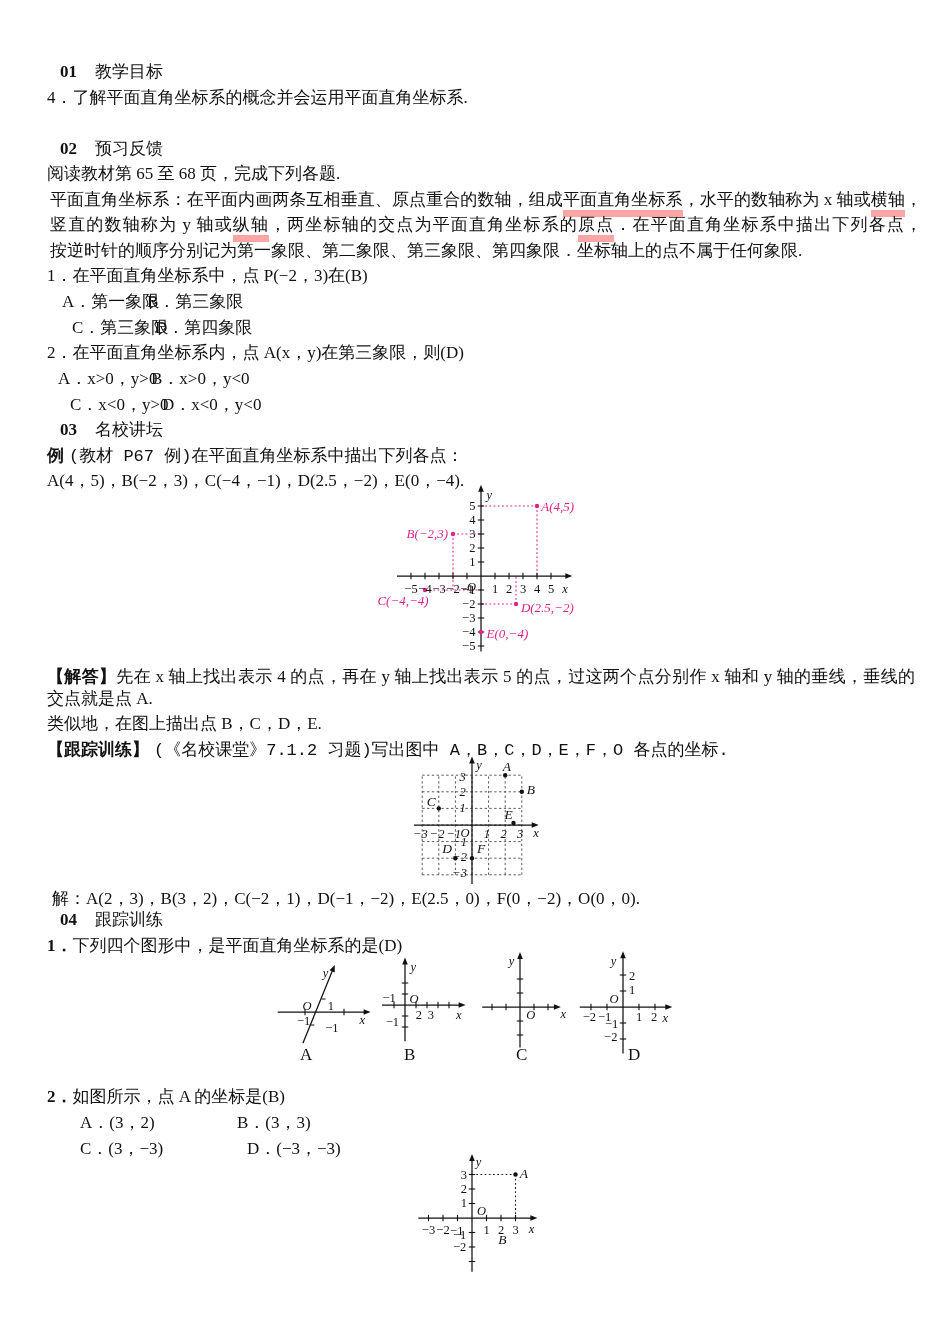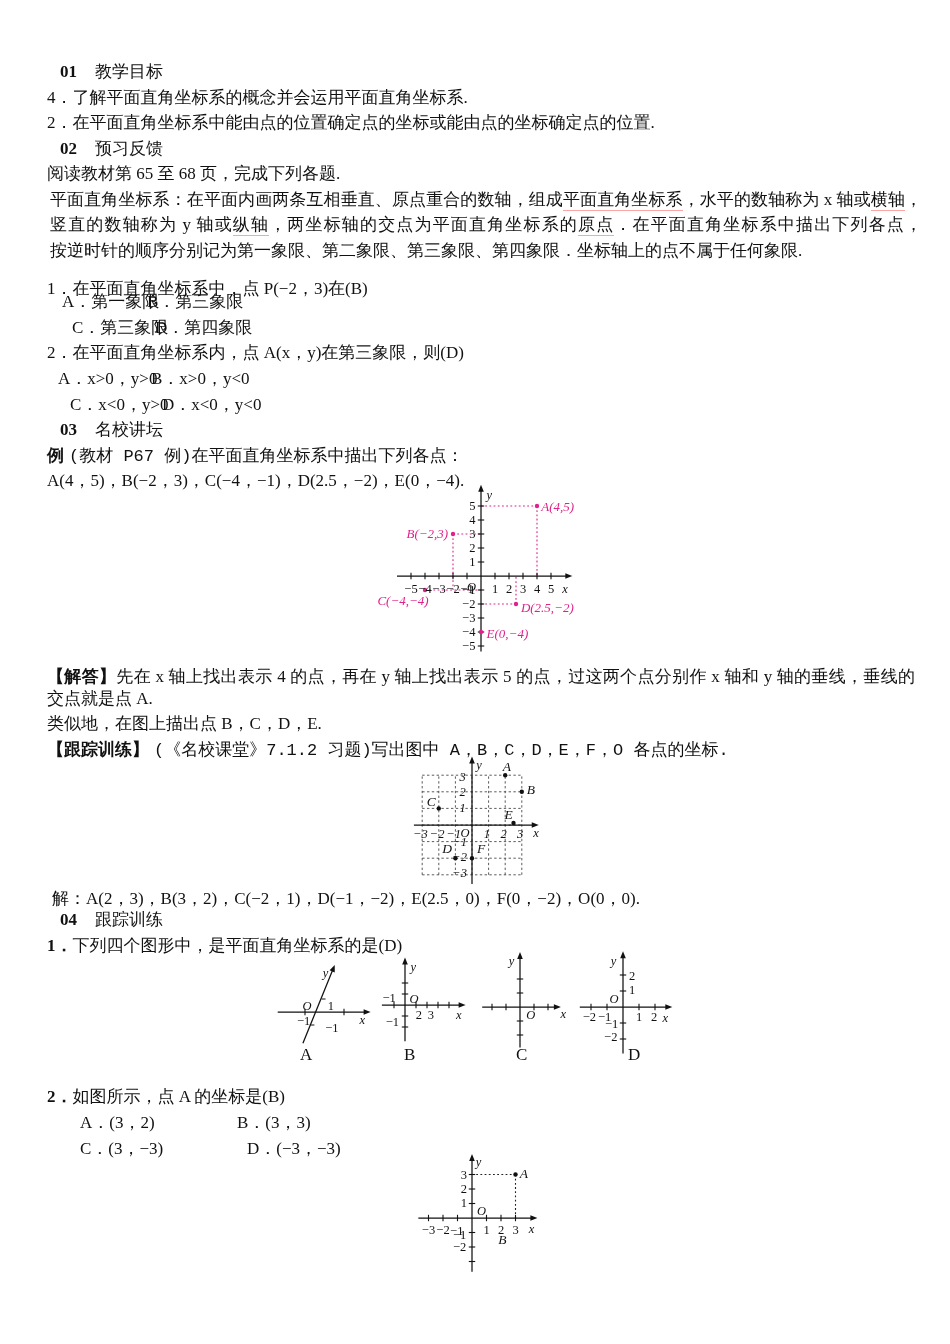--- a/index.html
+++ b/index.html
@@ -3,40 +3,39 @@
 <meta charset="utf-8">
 <style>
   html,body{margin:0;padding:0;background:#fff;}
   #page{position:relative;width:950px;height:1344px;background:#fff;overflow:hidden;
         font-family:"Liberation Serif","DejaVu Serif",serif;color:#111;font-size:17px;padding-left:46px;}
   .ln{position:absolute;line-height:22px;white-space:pre;}
   .jst{white-space:normal;text-align:justify;text-align-last:justify;}
   .b{font-weight:700;}
   .ht{margin-left:18px;}
   .gap{margin-left:5px;font-family:Liberation Mono, monospace;}
-  .u{border-bottom:1px solid #fca5a5;padding-bottom:1px;}
+  .u{border-bottom:7px solid #fca5a5;padding-bottom:1px;}
   .plot{position:absolute;overflow:visible;}
 </style>
 </head>
 <body>
 
 <div id="page">
 
   <div class="ln" style="left:60px;top:61px"><span class="b">01</span><span class="ht">教学目标</span></div>
   <div class="ln" style="left:47px;top:87px">4．了解平面直角坐标系的概念并会运用平面直角坐标系.</div>
-  <div class="ln" style="left:47px;top:112px">2．在平面直角坐标系中能由点的位置确定点的坐标或能由点的坐标确定点的位置.</div>
 
   <div class="ln" style="left:60px;top:138px"><span class="b">02</span><span class="ht">预习反馈</span></div>
   <div class="ln" style="left:47px;top:163px">阅读教材第 65 至 68 页，完成下列各题.</div>
 
   <div class="ln jst" style="left:50px;top:189px;width:872px"><span>平面直角坐标系：在平面内画两条互相垂直、原点重合的数轴，组成</span><span class="u">平面直角坐标系</span><span>，水平的数轴称为 x 轴或</span><span class="u">横轴</span><span>，</span></div>
   <div class="ln jst" style="left:50px;top:214px;width:872px"><span>竖直的数轴称为 y 轴或</span><span class="u">纵轴</span><span>，两坐标轴的交点为平面直角坐标系的</span><span class="u">原点</span><span>．在平面直角坐标系中描出下列各点，</span></div>
   <div class="ln" style="left:50px;top:240px">按逆时针的顺序分别记为第一象限、第二象限、第三象限、第四象限．坐标轴上的点不属于任何象限.</div>
 
-  <div class="ln" style="left:47px;top:278px">1．在平面直角坐标系中，点 P(−2，3)在(B)</div>
+  <div class="ln" style="left:47px;top:265px">1．在平面直角坐标系中，点 P(−2，3)在(B)</div>
   <div class="ln" style="left:62px;top:291px">A．第一象限</div>
   <div class="ln" style="left:147px;top:291px">B．第三象限</div>
   <div class="ln" style="left:72px;top:317px">C．第三象限</div>
   <div class="ln" style="left:155px;top:317px">D．第四象限</div>
 
   <div class="ln" style="left:47px;top:342px">2．在平面直角坐标系内，点 A(x，y)在第三象限，则(D)</div>
   <div class="ln" style="left:58px;top:368px">A．x&gt;0，y&gt;0</div>
   <div class="ln" style="left:151px;top:368px">B．x&gt;0，y&lt;0</div>
   <div class="ln" style="left:70px;top:394px">C．x&lt;0，y&gt;0</div>
   <div class="ln" style="left:162px;top:394px">D．x&lt;0，y&lt;0</div>

